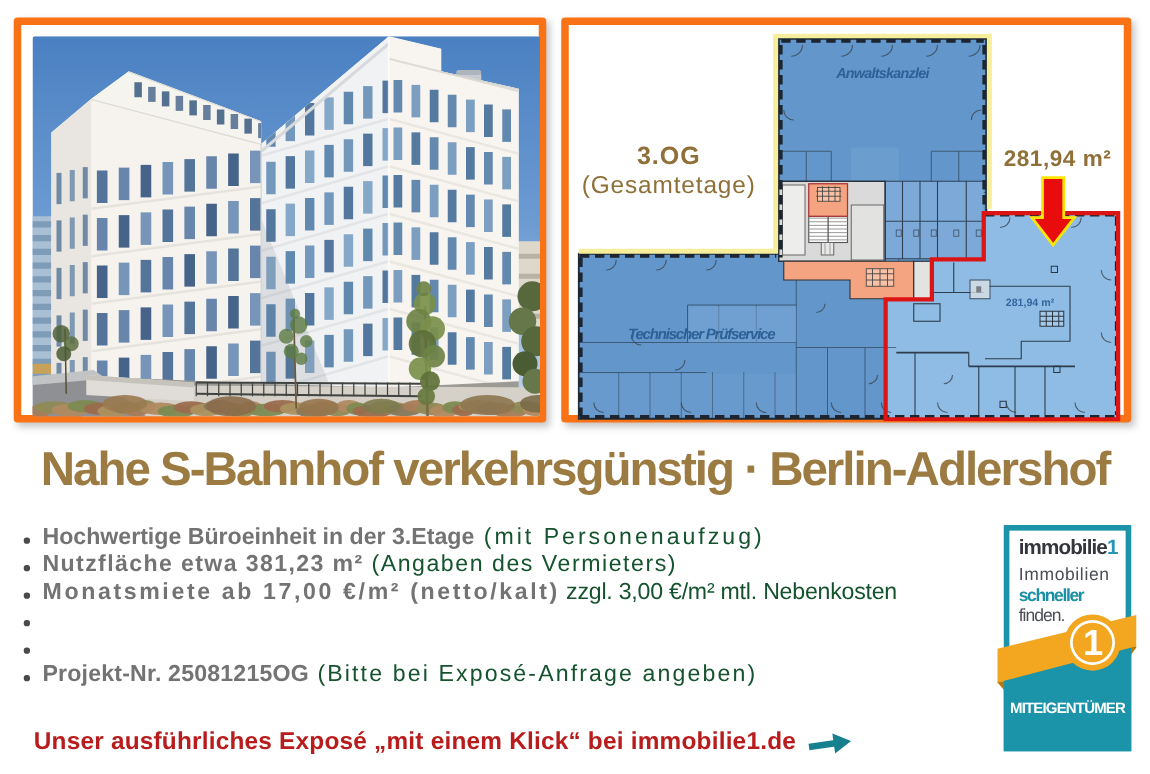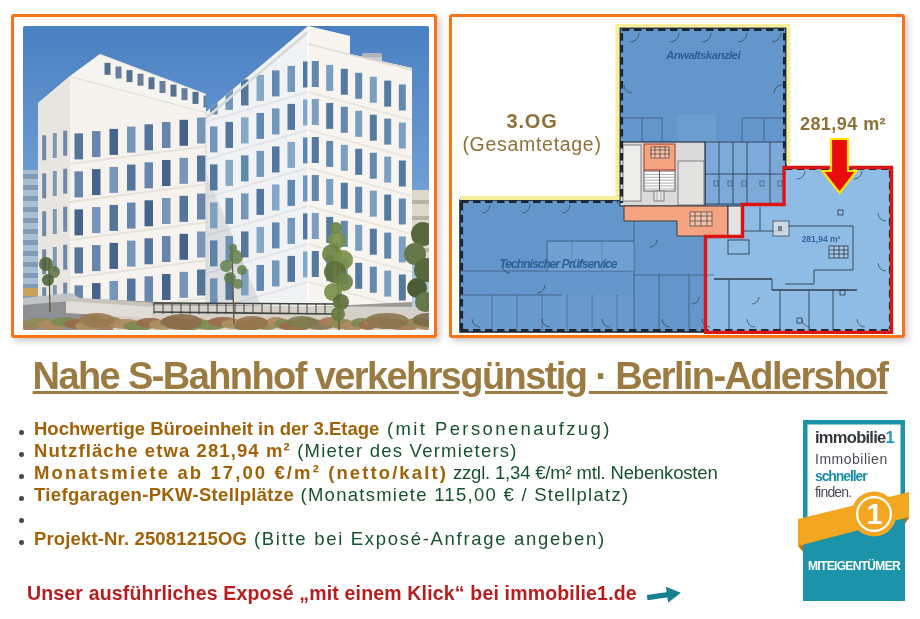--- a/index.html
+++ b/index.html
@@ -1,22 +1,22 @@
 <!DOCTYPE html>
 <html lang="de"><head>
 <meta charset="utf-8">
 <title>Expose</title>
 <style>
   * { margin:0; padding:0; box-sizing:border-box; }
   html,body { width:920px; height:619px; background:#ffffff; overflow:hidden;
     font-family:"Liberation Sans", sans-serif; }
   .page { position:relative; width:920px; height:619px; background:#fff; }
-  .card { position:absolute; background:#fff; border:3px solid #f97316;
+  .card { position:absolute; background:#fff; border:6px solid #f97316;
     box-shadow:3px 3px 6px rgba(130,130,130,0.45); border-radius:3px; }
-  .b { font-weight:bold; color:#a16207; }
+  .b { font-weight:bold; color:#737373; }
   .g { font-weight:normal; color:#14532d; }
   .line { position:absolute; left:34px; font-size:18.5px; line-height:1; white-space:nowrap; }
   .dot { position:absolute; left:19px; width:4.5px; height:4.5px; border-radius:50%; background:#4a4a4a; }
 </style>
 </head>
 <body>
 <div class="page">
 
   <div class="card" style="left:11px; top:14px; width:426px; height:324px; padding:9px;">
 
@@ -560,33 +560,32 @@
         <text x="701" y="56" font-family="Liberation Sans, sans-serif" font-size="11.5" font-style="italic" font-weight="bold" fill="#2d6097" text-anchor="middle" letter-spacing="-0.6">Anwaltskanzlei</text>
         <text x="556" y="265" font-family="Liberation Sans, sans-serif" font-size="12" font-style="italic" font-weight="bold" fill="#2d6097" text-anchor="middle" letter-spacing="-0.95">Technischer Prüfservice</text>
         <text x="819" y="239" font-family="Liberation Sans, sans-serif" font-size="8.5" font-weight="bold" fill="#33669f" text-anchor="middle">281,94 m²</text>
         <text x="530" y="125" font-family="Liberation Sans, sans-serif" font-size="20" font-weight="bold" fill="#8f7038" text-anchor="middle" letter-spacing="0.8">3.OG</text>
         <text x="530" y="148" font-family="Liberation Sans, sans-serif" font-size="19.5" fill="#8f7038" text-anchor="middle" letter-spacing="0.7">(Gesamtetage)</text>
         <text x="841" y="127" font-family="Liberation Sans, sans-serif" font-size="18" font-weight="bold" fill="#8f7038" text-anchor="middle" letter-spacing="0.45">281,94 m²</text>
         <path d="M829,136 L846,136 L846,168 L854.5,168 L837.5,190 L820.5,168 L829,168 Z" fill="#e80c0c" stroke="#ffe600" stroke-width="2.2" stroke-linejoin="miter"></path>
       </svg>
   </div>
 
-  <div style="position:absolute; left:0; top:357px; width:920px; text-align:center; font-size:38px; line-height:1; font-weight:bold; color:#9c7b42; letter-spacing:-1.6px; white-space:nowrap;text-decoration:underline;">Nahe S-Bahnhof verkehrsgünstig · Berlin-Adlershof</div>
+  <div style="position:absolute; left:0; top:357px; width:920px; text-align:center; font-size:38px; line-height:1; font-weight:bold; color:#9c7b42; letter-spacing:-1.6px; white-space:nowrap;">Nahe S-Bahnhof verkehrsgünstig · Berlin-Adlershof</div>
 
   <div class="dot" style="top:430px;"></div>
   <div class="line" style="top:420px;"><span class="b">Hochwertige Büroeinheit in der 3.Etage</span><span class="g" style="letter-spacing:2.4px;"> (mit Personenaufzug)</span></div>
 
   <div class="dot" style="top:452px;"></div>
-  <div class="line" style="top:442px;"><span class="b" style="letter-spacing:1.1px;">Nutzfläche etwa 281,94 m²</span><span class="g" style="letter-spacing:1.23px;"> (Mieter des Vermieters)</span></div>
+  <div class="line" style="top:442px;"><span class="b" style="letter-spacing:1.1px;">Nutzfläche etwa 381,23 m²</span><span class="g" style="letter-spacing:1.23px;"> (Angaben des Vermieters)</span></div>
 
   <div class="dot" style="top:474px;"></div>
-  <div class="line" style="top:464px;"><span class="b" style="letter-spacing:2.1px;">Monatsmiete ab 17,00 €/m² (netto/kalt)</span><span class="g" style="letter-spacing:-0.18px;"> zzgl. 1,34 €/m² mtl. Nebenkosten</span></div>
+  <div class="line" style="top:464px;"><span class="b" style="letter-spacing:2.1px;">Monatsmiete ab 17,00 €/m² (netto/kalt)</span><span class="g" style="letter-spacing:-0.18px;"> zzgl. 3,00 €/m² mtl. Nebenkosten</span></div>
 
   <div class="dot" style="top:496px;"></div>
-  <div class="line" style="top:486px;"><span class="b" style="letter-spacing:0.33px;">Tiefgaragen-PKW-Stellplätze</span><span class="g" style="letter-spacing:1.27px;"> (Monatsmiete 115,00 € / Stellplatz)</span></div>
 
   <div class="dot" style="top:518px;"></div>
 
   <div class="dot" style="top:540px;"></div>
   <div class="line" style="top:530px;"><span class="b" style="letter-spacing:0.15px;">Projekt-Nr. 25081215OG</span><span class="g" style="letter-spacing:1.7px;"> (Bitte bei Exposé-Anfrage angeben)</span></div>
 
   <div style="position:absolute; left:27px; top:584px; font-size:19.5px; line-height:1; font-weight:bold; color:#b91c1c; letter-spacing:0.17px; white-space:nowrap;">Unser ausführliches Exposé „mit einem Klick“ bei immobilie1.de</div>
 
   <svg style="position:absolute; left:646px; top:584px;" width="38" height="22" viewBox="0 0 38 22">
       <g transform="rotate(-8 18 11)">

